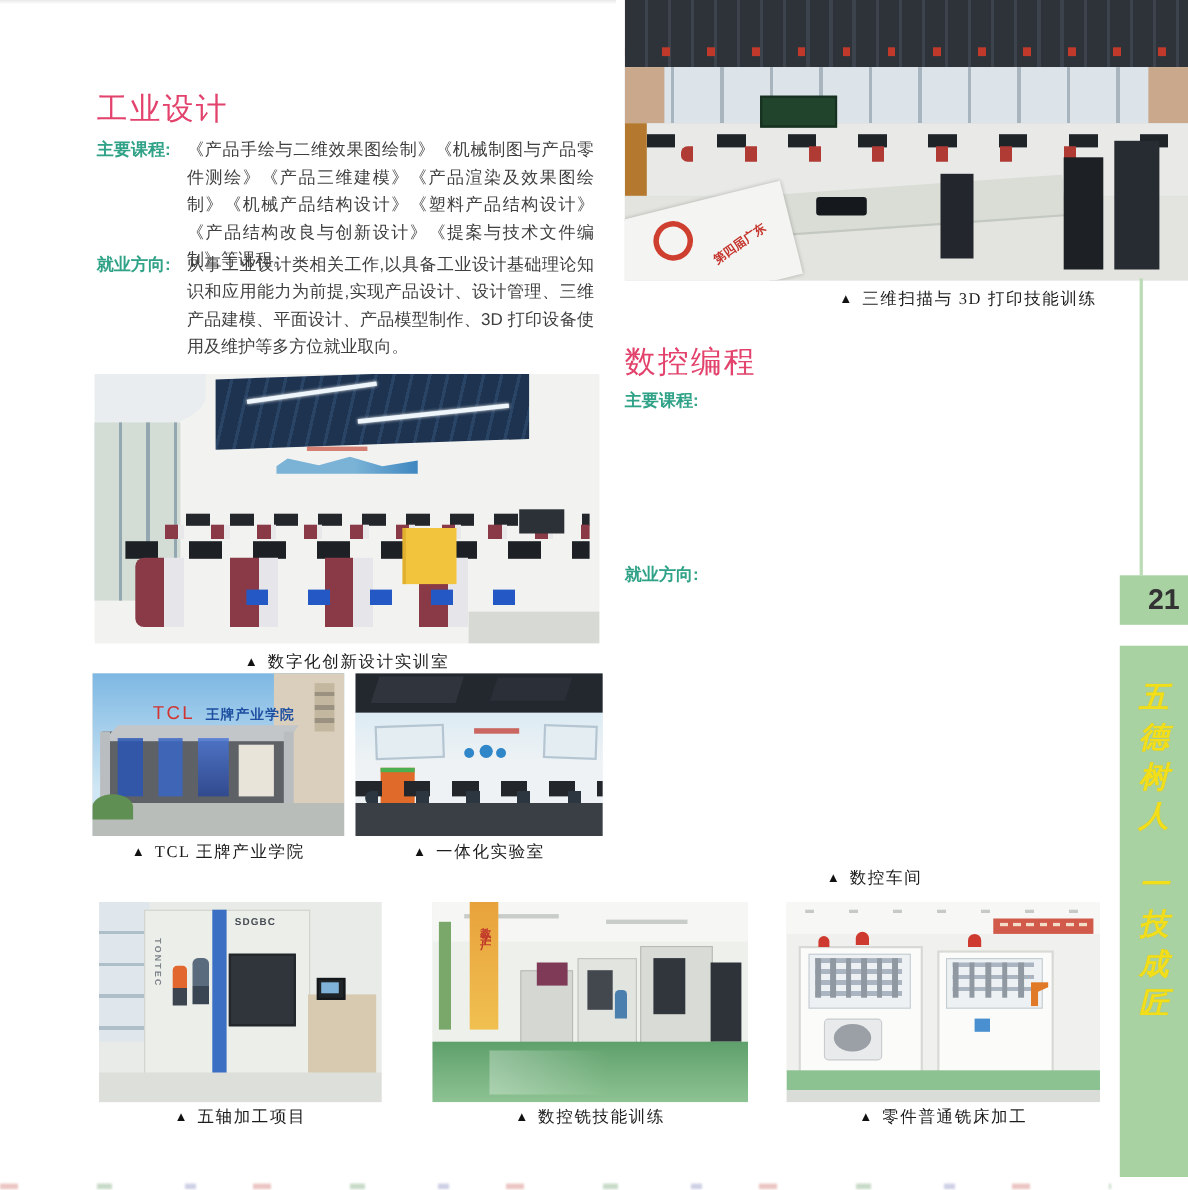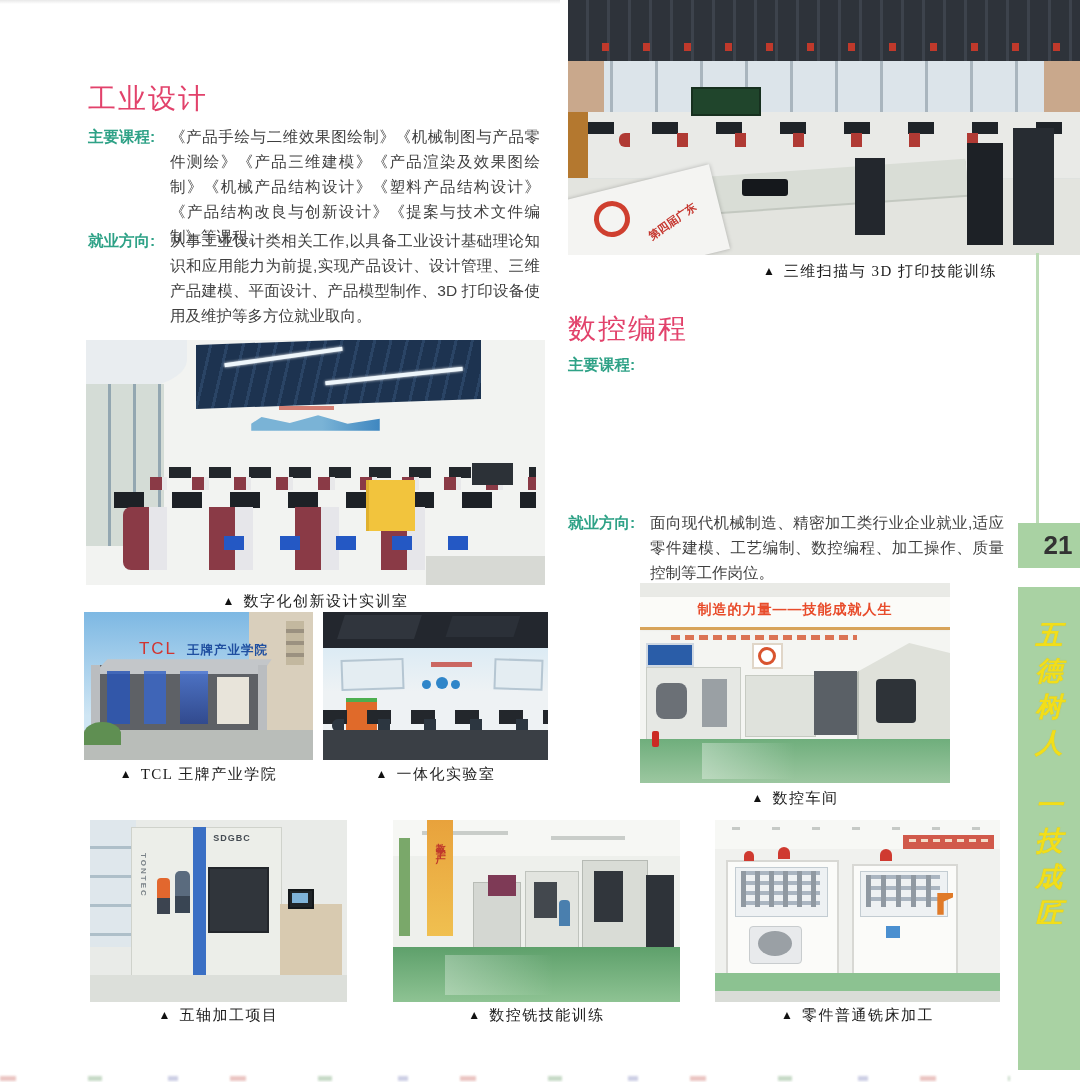--- a/index.html
+++ b/index.html
@@ -81,21 +81,20 @@
   </div>
 
   <div class="abs sec-title" style="left:568px;top:310px;">数控编程</div>
 
   <div class="abs tblock" style="left:568px;top:352px;width:436px;">
     <div class="tlabel">主要课程:</div>
   </div>
 
   <div class="abs tblock" style="left:568px;top:510px;width:436px;">
     <div class="tlabel">就业方向:</div>
-    <div class="tbody">面向现代机械制造、精密加工类行业企业就业,适应零件建模、工艺编制、数控编程、加工操作、质量控制等工作岗位。</div>
   </div>
 
   <div class="photo" style="left:86px;top:340px;width:459px;height:245px;background:#f2f3f1;">
     <div style="left:24%;top:0;width:62%;height:26%;background:repeating-linear-gradient(103deg,#1d3350 0 13px,#2a4465 13px 16px);transform:skewY(-2deg);"></div>
     <div style="left:30%;top:6%;width:26%;height:4px;background:#eef6fb;transform:rotate(-8deg);box-shadow:0 0 3px #fff;"></div>
     <div style="left:52%;top:14%;width:30%;height:4px;background:#eef6fb;transform:rotate(-6deg);box-shadow:0 0 3px #fff;"></div>
     <div style="left:0;top:0;width:22%;height:20%;background:#e9edf0;border-radius:0 0 60% 0;"></div>
     <div style="left:0;top:18%;width:17%;height:66%;background:#d4dcd6;"></div>
     <div style="left:0;top:18%;width:17%;height:66%;background:repeating-linear-gradient(90deg,rgba(0,0,0,0) 0 22px,#93a7b1 22px 25px);"></div>
     <div style="left:36%;top:30%;width:28%;height:7%;background:linear-gradient(90deg,#7ab3d6 55%,#3f87c0 100%);clip-path:polygon(0 60%,8% 20%,30% 55%,52% 10%,75% 60%,100% 30%,100% 100%,0 100%);"></div>
@@ -153,40 +152,20 @@
     <div style="left:0;top:66%;width:100%;height:14px;background:repeating-linear-gradient(90deg,#23272c 0 24px,rgba(0,0,0,0) 24px 44px);"></div>
     <div style="left:4%;top:72%;width:92%;height:13px;background:repeating-linear-gradient(90deg,#2c3640 0 12px,rgba(0,0,0,0) 12px 46px);border-radius:6px;"></div>
     <div style="left:0;top:80%;width:100%;height:20%;background:#3a3f45;"></div>
   </div>
 
   <div class="abs caption" style="left:323px;top:765px;width:225px;">
     <span class="cap-marker">▲</span>
     <span>一体化实验室</span>
   </div>
 
-  <div class="photo" style="left:640px;top:583px;width:310px;height:200px;background:#f4f5f2;">
-    <div style="left:0;top:0;width:100%;height:7%;background:#e9eae6;"></div>
-    <div style="left:0;top:7%;width:100%;height:15%;background:#fbfbf8;box-shadow:0 2px 3px rgba(0,0,0,.12);"></div>
-    <div class="ptxt" style="left:5%;top:9%;width:90%;text-align:center;font-size:14px;font-weight:800;color:#e84c2b;letter-spacing:1px;">制造的力量——技能成就人生</div>
-    <div style="left:10%;top:26%;width:60%;height:5px;background:repeating-linear-gradient(90deg,#d5542e 0 9px,rgba(0,0,0,0) 9px 14px);opacity:.8;filter:blur(.4px);"></div>
-    <div style="left:0;top:22%;width:100%;height:3px;background:#d8a45a;"></div>
-    <div style="left:2%;top:30%;width:14%;height:10%;background:#2a5da8;border:2px solid #cfd8e2;"></div>
-    <div style="left:36%;top:30%;width:9%;height:11%;background:#fff;border:2px solid #e0d6c8;"></div>
-    <div style="left:38%;top:32%;width:12px;height:12px;border:3px solid #d9542e;border-radius:50%;"></div>
-    <div style="left:2%;top:42%;width:30%;height:36%;background:#e6e8e4;border:1px solid #c9cdc6;"></div>
-    <div style="left:5%;top:50%;width:10%;height:18%;background:#6b7076;border-radius:8px;"></div>
-    <div style="left:20%;top:48%;width:8%;height:24%;background:#9aa0a4;"></div>
-    <div style="left:34%;top:46%;width:22%;height:30%;background:#dfe2dc;border:1px solid #c6cac2;"></div>
-    <div style="left:56%;top:44%;width:14%;height:32%;background:#5a6066;"></div>
-    <div style="left:70%;top:30%;width:30%;height:52%;background:#dfe1da;clip-path:polygon(0 28%,55% 0,100% 10%,100% 100%,0 100%);border-left:2px solid #b9beb6;"></div>
-    <div style="left:76%;top:48%;width:13%;height:22%;background:#2e3338;border-radius:4px;"></div>
-    <div style="left:0;top:78%;width:100%;height:22%;background:linear-gradient(#6fae7c,#9cc7a0);"></div>
-    <div style="left:20%;top:80%;width:50%;height:18%;background:linear-gradient(90deg,rgba(255,255,255,.35),rgba(255,255,255,0) 60%);"></div>
-    <div style="left:4%;top:74%;width:7px;height:16px;background:#cc2b24;border-radius:2px;"></div>
-  </div>
 
   <div class="abs caption" style="left:640px;top:789px;width:310px;">
     <span class="cap-marker">▲</span>
     <span>数控车间</span>
   </div>
 
   <div class="photo" style="left:90px;top:820px;width:257px;height:182px;background:#e9ebe8;">
     <div style="left:0;top:0;width:18%;height:70%;background:#dfe7ec;"></div>
     <div style="left:0;top:0;width:18%;height:70%;background:repeating-linear-gradient(rgba(0,0,0,0) 0 26px,#aebfc9 26px 29px);"></div>
     <div style="left:16%;top:4%;width:58%;height:88%;background:#eceee9;border:1px solid #cfd2cb;"></div>

